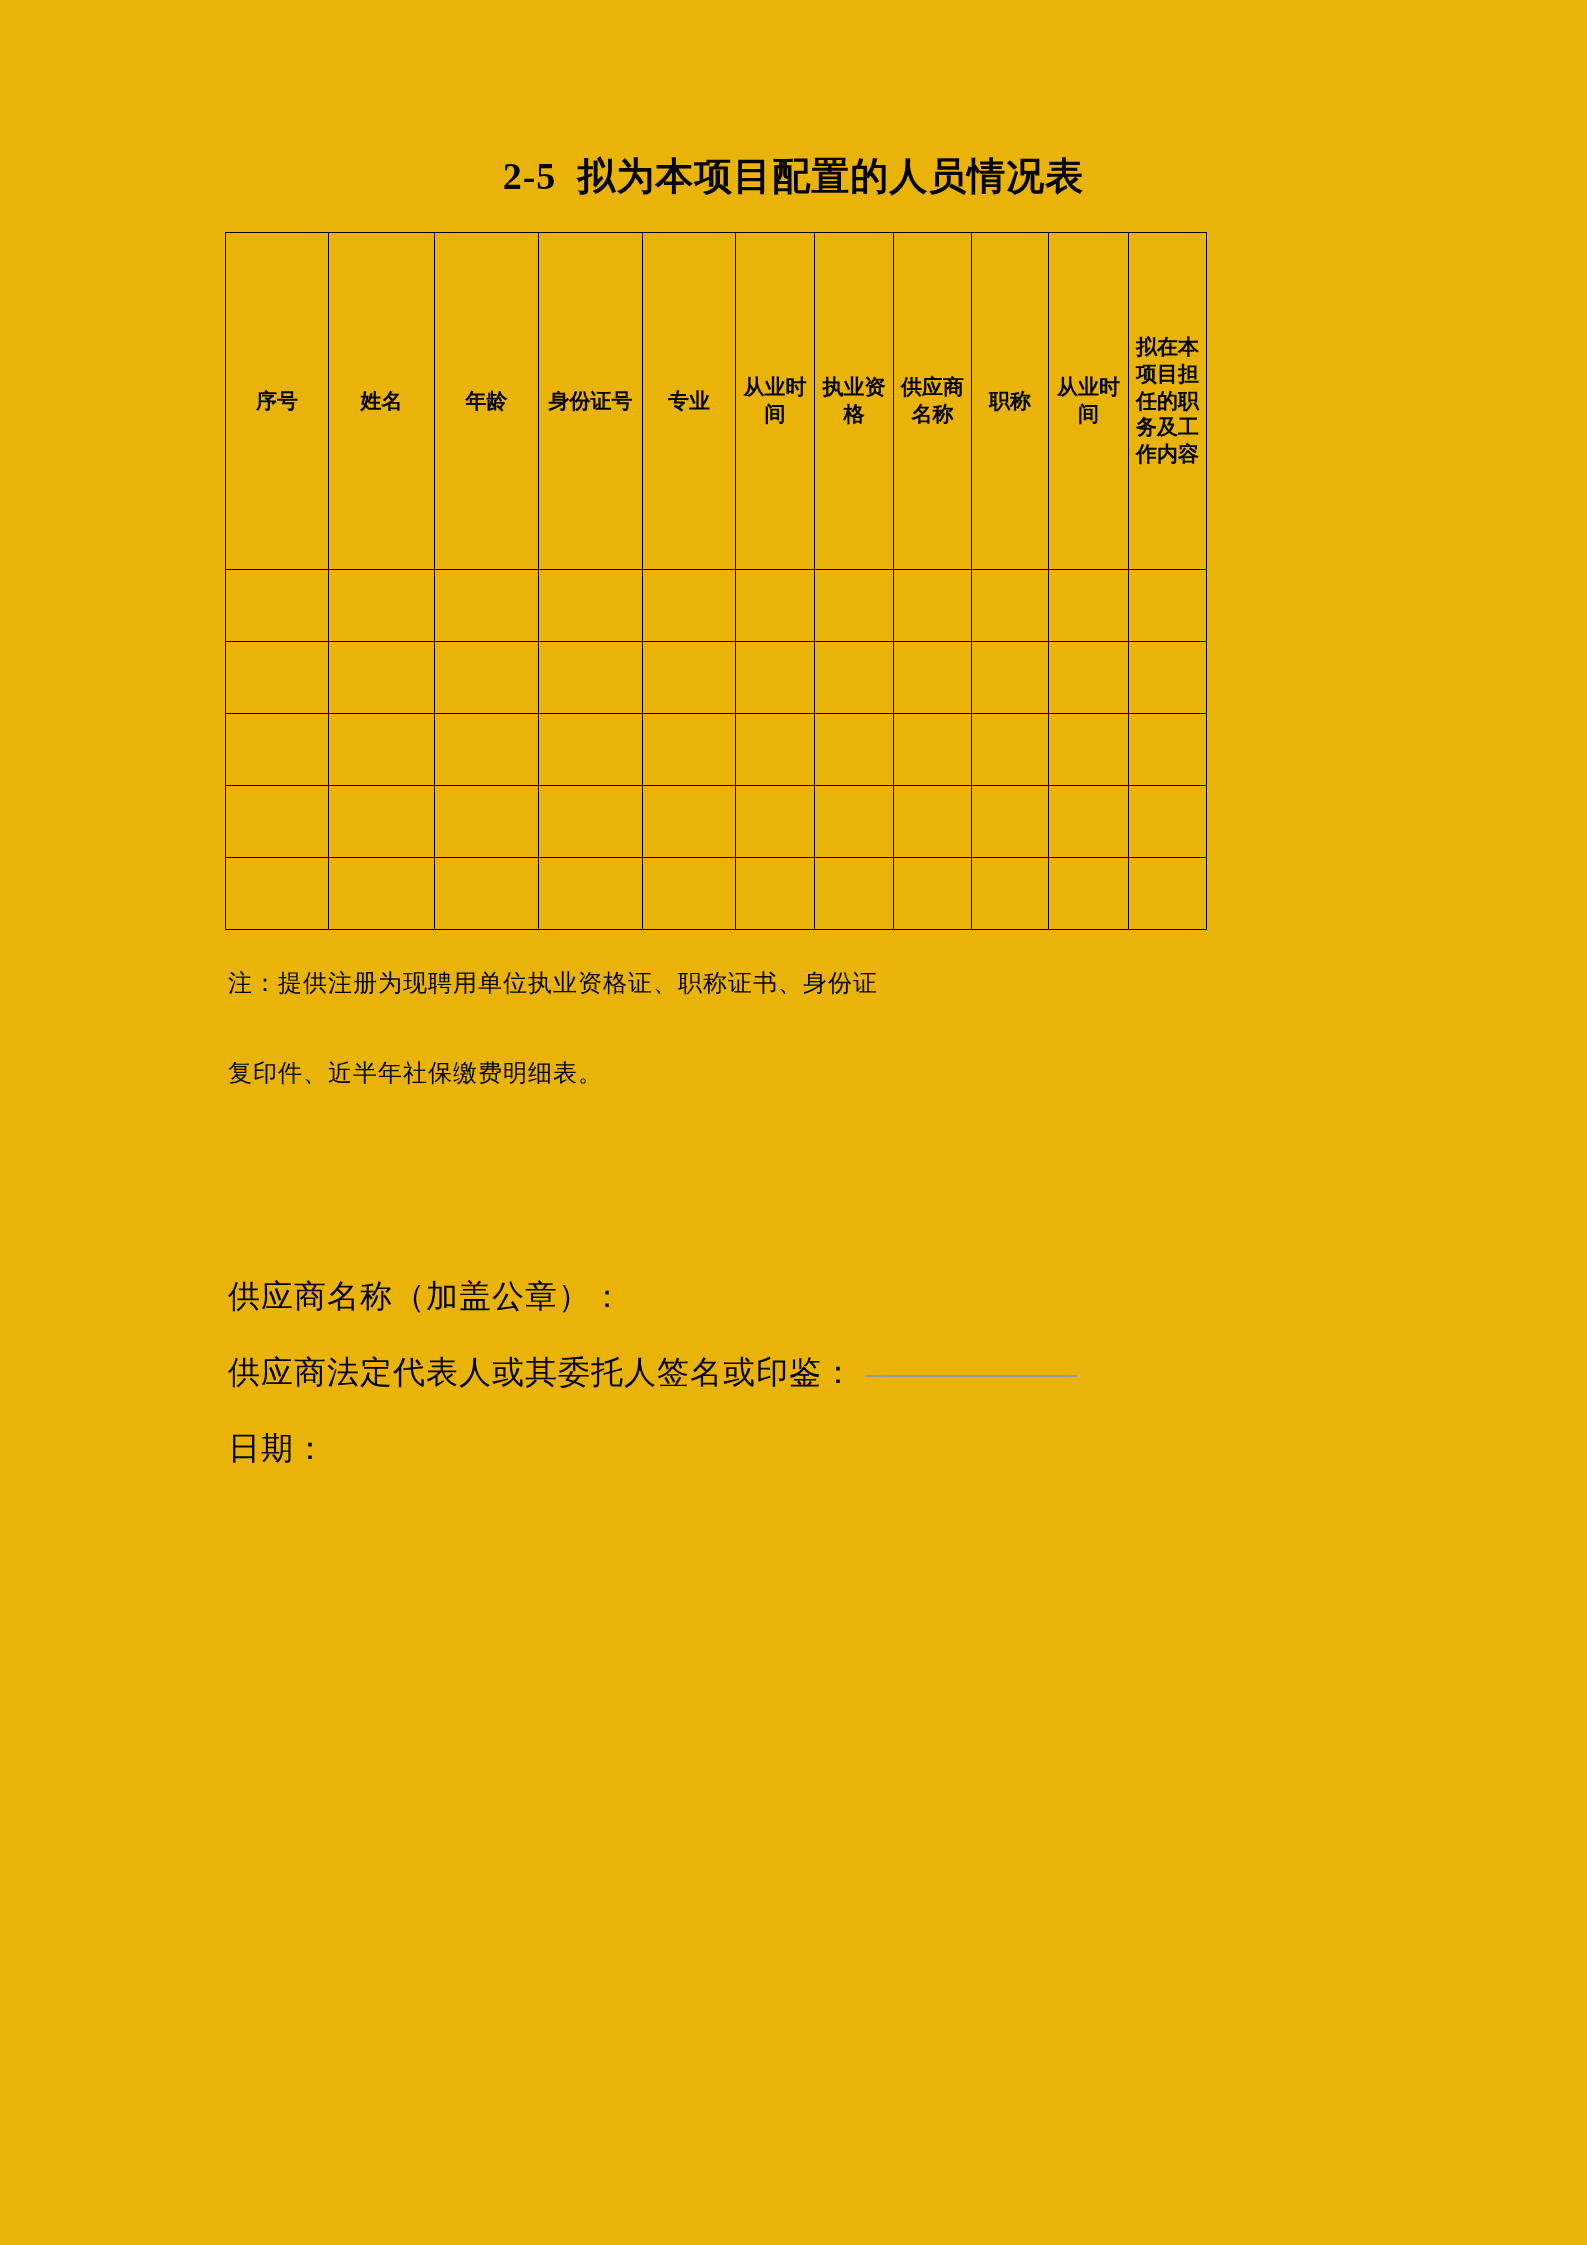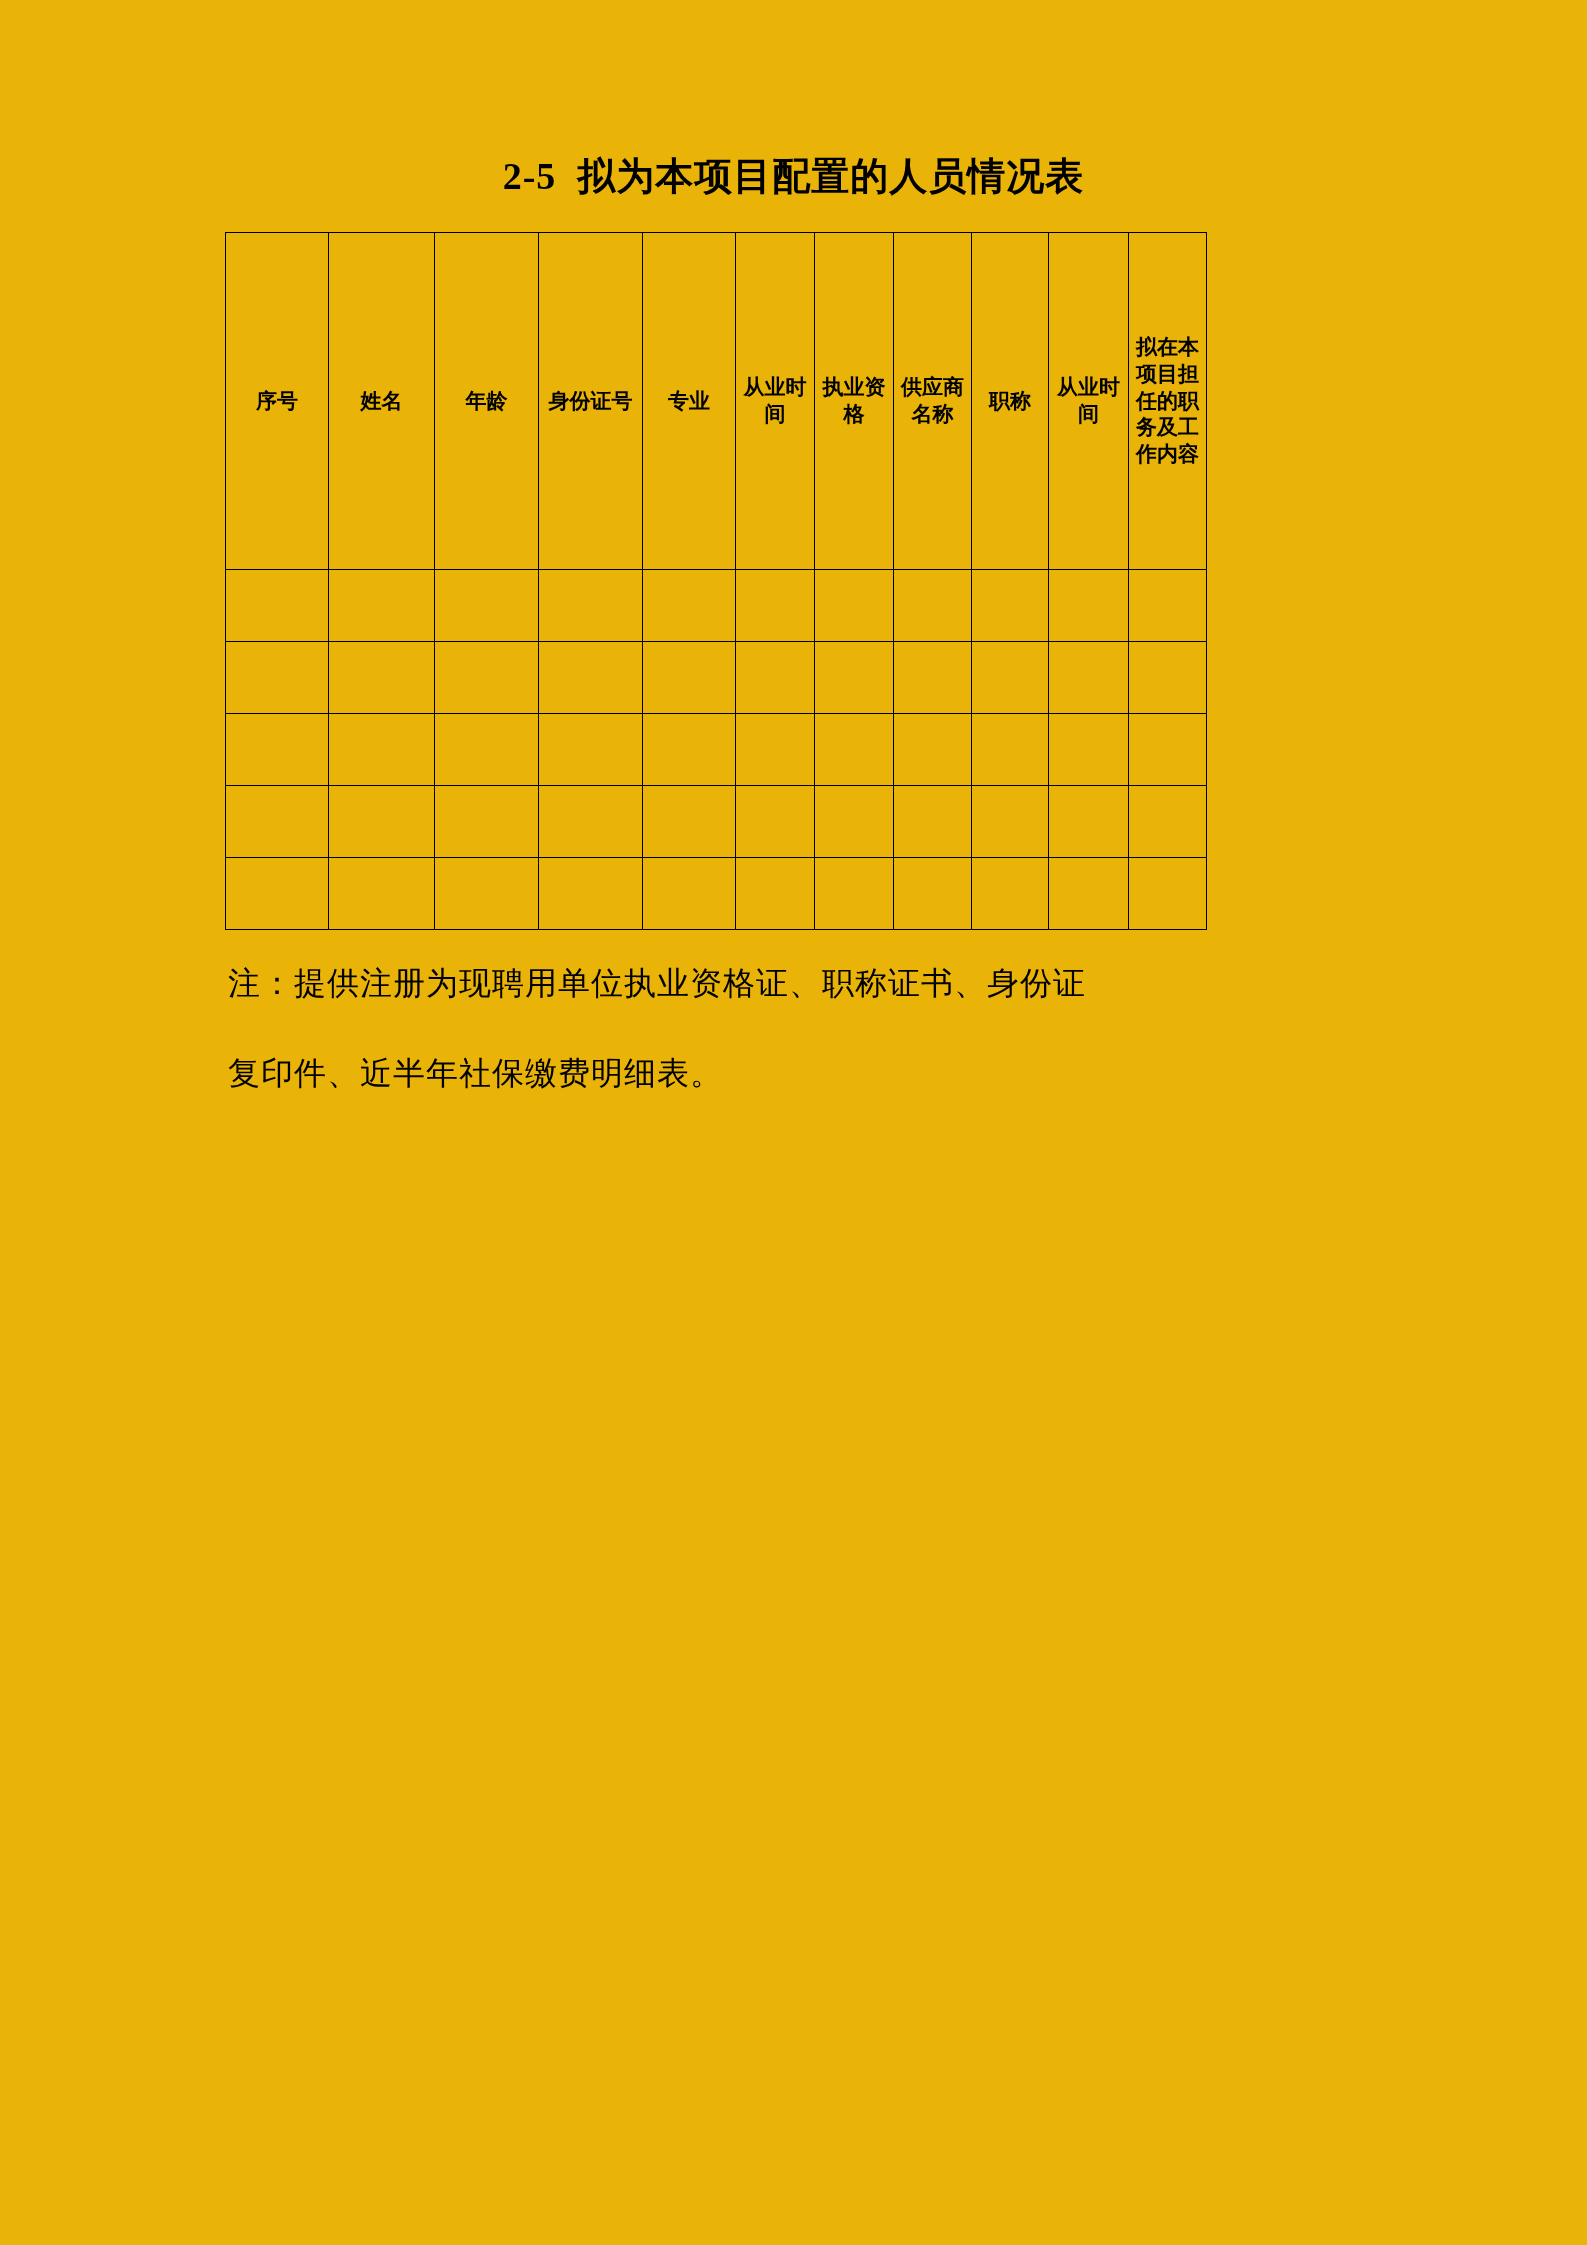--- a/index.html
+++ b/index.html
@@ -79,21 +79,21 @@
   .c9  { width: 76px;  }
   .c10 { width: 79px;  }
   .c11 { width: 77px;  }
 
   
   .notes {
     position: absolute;
     left: 228px;
     top: 938px;
     width: 1000px;
-    font-size: 32px;
+    font-size: 24px;
     line-height: 90px;
     letter-spacing: 1px;
     white-space: nowrap;
   }
   .notes .note-line { display: block; }
 
   
   .sig-block {
     position: absolute;
     left: 228px;
@@ -226,14 +226,19 @@
         <td class="c11"></td>
       </tr>
     </tbody>
   </table>
 
   <div class="notes">
     <span class="note-line">注：提供注册为现聘用单位执业资格证、职称证书、身份证</span>
     <span class="note-line">复印件、近半年社保缴费明细表。</span>
   </div>
 
+  <div class="sig-block">
+    <span class="sig-line">供应商名称（加盖公章）：</span>
+    <span class="sig-row"><span>供应商法定代表人或其委托人签名或印鉴：</span><span class="blank-rule"></span></span>
+    <span class="sig-row"><span>日期：</span><span></span></span>
+  </div>
 
 </div>
 
 </body></html>

